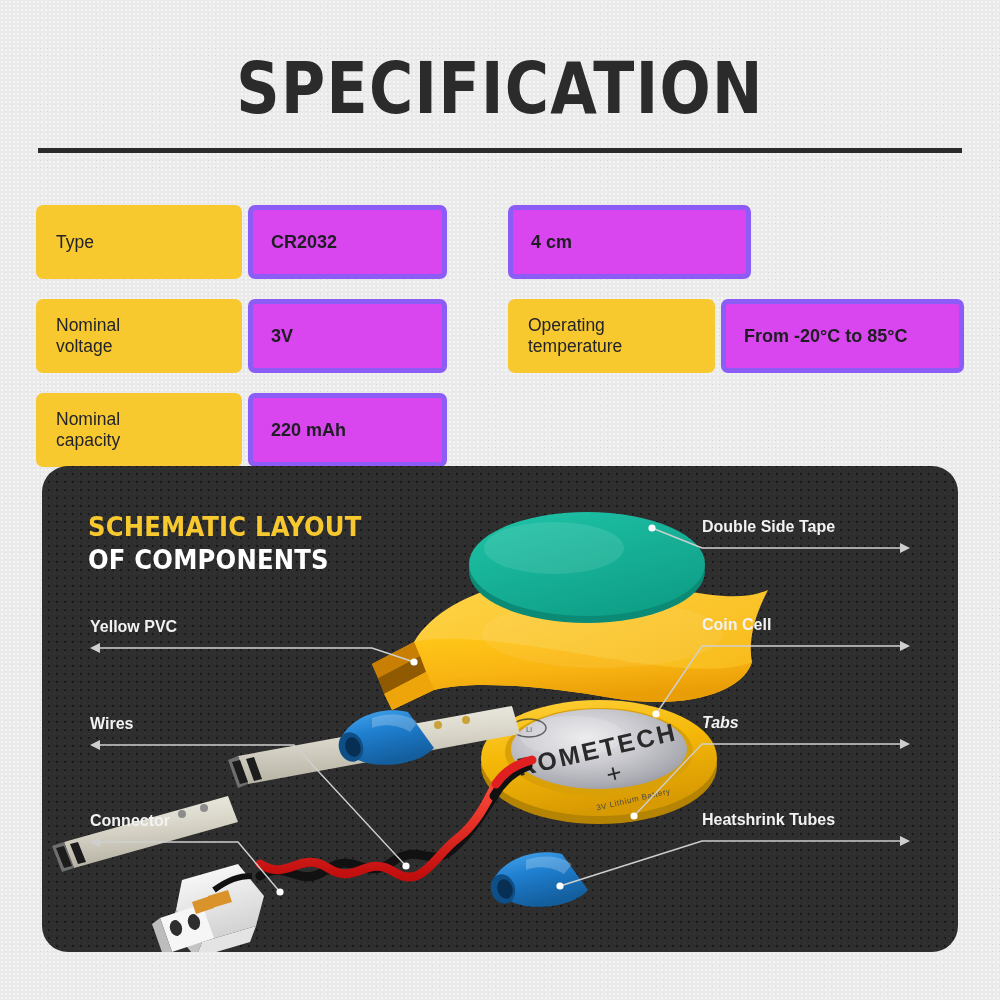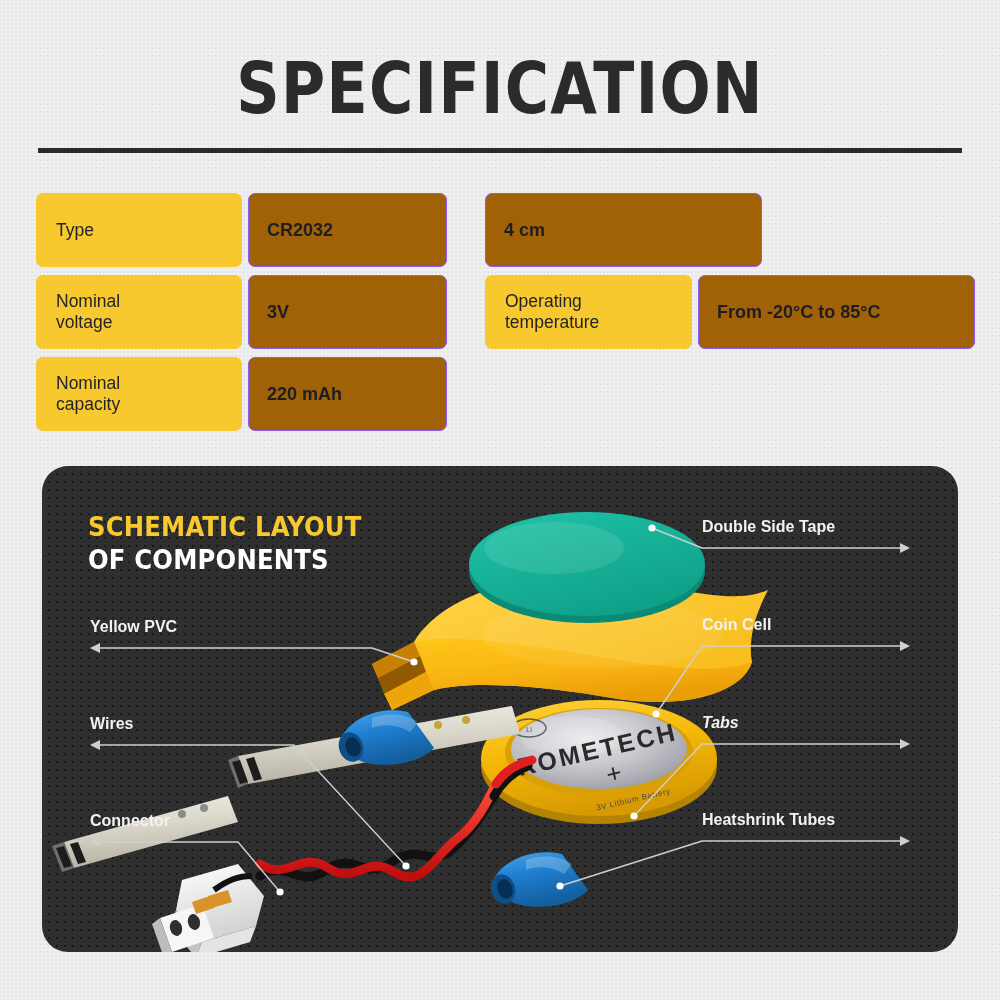--- a/index.html
+++ b/index.html
@@ -48,49 +48,49 @@
   
   .spec-grid {
     position: absolute;
     left: 36px; top: 193px;
     width: 928px;
     display: grid;
     grid-template-columns: 1fr 1fr;
     column-gap: 38px;
   }
   .spec-col { display: flex; flex-direction: column; gap: 8px; }
-  .spec-row { display: flex; gap: 6px; height: 74px; }
+  .spec-row { display: flex; gap: 6px; height: 74px; margin-top: 12px; }
 
   .spec-label {
     background: #f7c92f;
     border-radius: 7px;
     display: flex; align-items: center;
     padding: 0 20px;
     font-size: 17.5px;
     line-height: 21px;
     color: #23232a;
     font-weight: 400;
     white-space: pre-line;
   }
   .spec-value {
-    background: #a16207;
-    border: 1px solid #8b5cf6;
+    background: #d946ef;
+    border: 5px solid #8b5cf6;
     border-radius: 7px;
     display: flex; align-items: center;
     padding: 0 18px;
     font-size: 18px;
     line-height: 21px;
     color: #1d1d22;
     font-weight: 700;
     white-space: pre-line;
   }
   .col-left .spec-label { width: 206px; }
   .col-left .spec-value { width: 199px; }
   .col-right .spec-label { width: 207px; }
-  .col-right .spec-value { width: 277px; }
+  .col-right .spec-value { width: 243px; }
 
   
   .panel {
     position: absolute;
     left: 42px; top: 466px;
     width: 916px; height: 486px;
     border-radius: 26px;
     background-color: #2e2e2e;
     background-image:
       radial-gradient(rgba(255,255,255,.06) .8px, transparent .9px),

